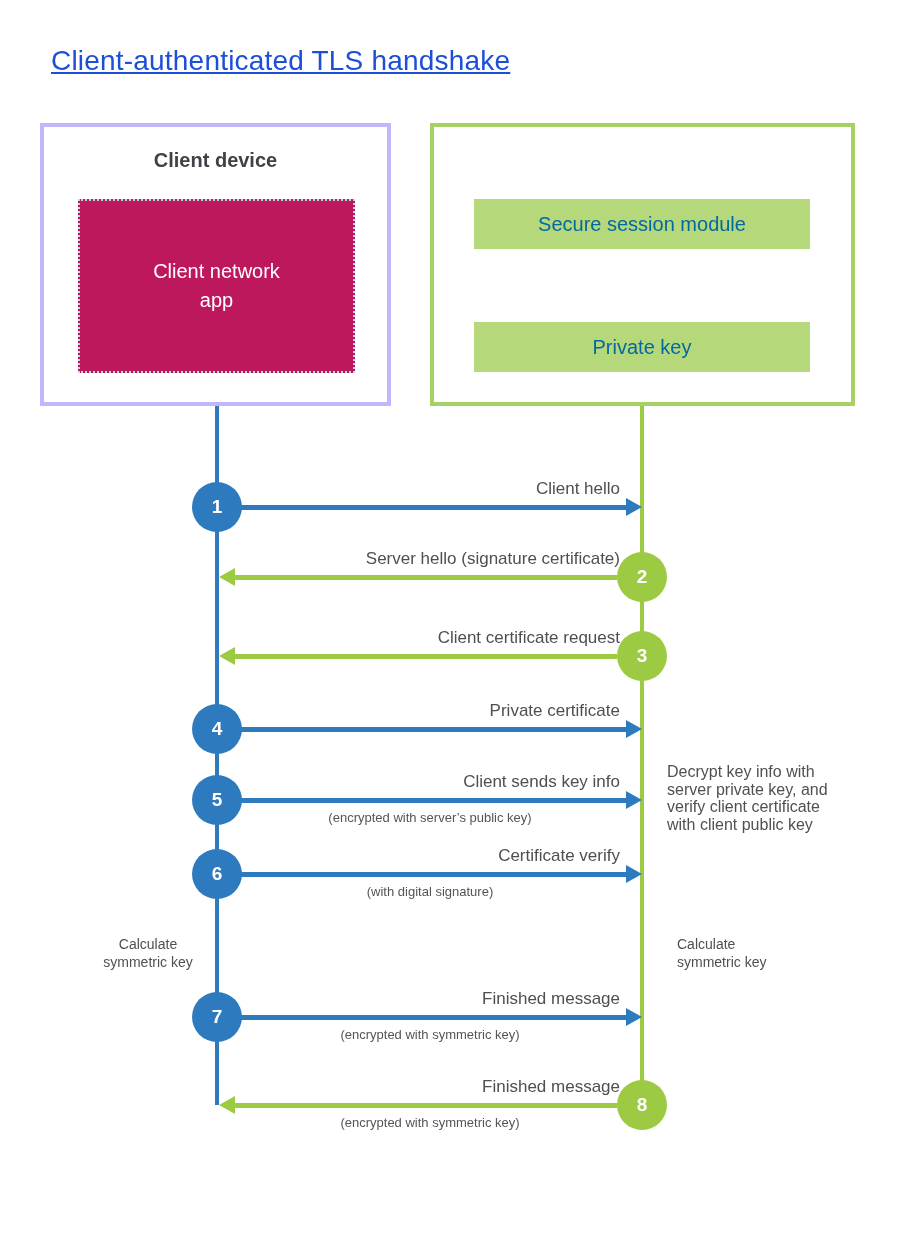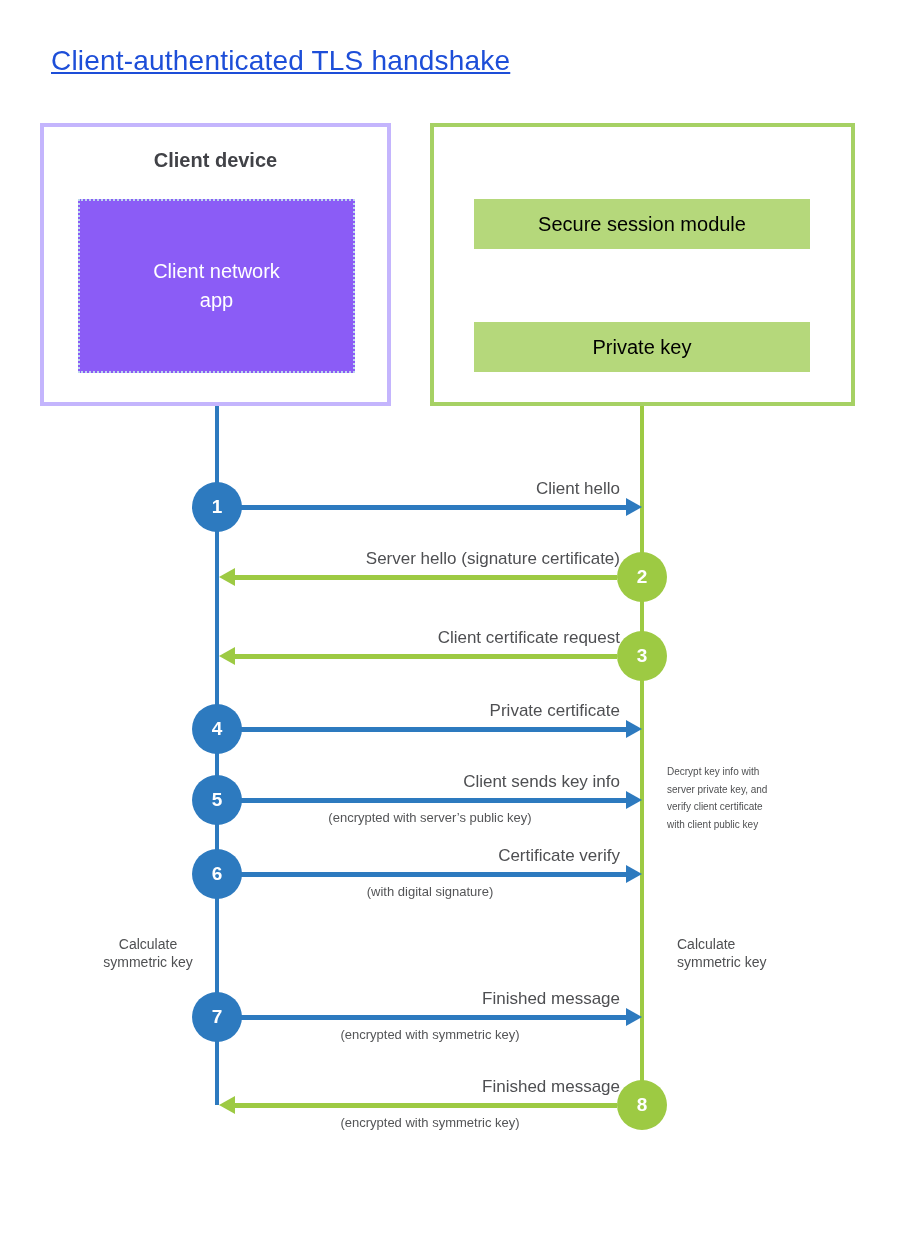--- a/index.html
+++ b/index.html
@@ -14,30 +14,30 @@
   
   .box{position:absolute;top:123px;height:283px;background:#fff;box-sizing:border-box;}
   .box.client{left:40px;width:351px;border:4px solid #c4b5fd;}
   .box.server{left:430px;width:425px;border:4px solid #a6d164;}
   .box-title{
     position:absolute;left:0;top:22px;width:100%;text-align:center;
     font-size:20px;font-weight:bold;color:#414247;
   }
   .app-box{
     position:absolute;left:34px;top:72px;width:277px;height:174px;
-    background:#8b5cf6;border:2px dotted #bdd7ee;box-sizing:border-box;
+    background:#be185d;border:2px dotted #bdd7ee;box-sizing:border-box;
     display:flex;align-items:center;justify-content:center;
   }
   .app-box span{
     color:#ffffff;font-size:20px;text-align:center;line-height:29px;white-space:pre-line;
   }
   .bar{
     position:absolute;left:40px;width:336px;height:50px;background:#b5d87b;
     display:flex;align-items:center;justify-content:center;
-    color:#000000;font-size:20px;
+    color:#0369a1;font-size:20px;
   }
   .bar.b1{top:72px}.bar.b2{top:134px}.bar.b3{top:195px}
   
   .vline{position:absolute;width:4px;}
   .vline.blue-l{left:215px;top:406px;height:699px;background:#2d7abf;}
   .vline.green-l{left:640px;top:406px;height:699px;background:#9dca43;}
   
   .row{position:absolute;left:0;width:900px;height:0;}
   .circle{
     position:absolute;top:-25px;width:50px;height:50px;border-radius:50%;
@@ -62,21 +62,21 @@
   .step-label{
     position:absolute;left:240px;width:380px;top:-28px;text-align:right;
     font-size:17px;color:#4e4f52;
   }
   .step-sub{
     position:absolute;left:240px;width:380px;top:10px;text-align:center;
     font-size:13px;color:#545557;
   }
   
   .note{position:absolute;color:#4f5052;white-space:pre-line;}
-  .note.decrypt{left:667px;top:763px;width:170px;font-size:10px;line-height:17.5px;text-align:left;}
+  .note.decrypt{left:667px;top:763px;width:170px;font-size:16px;line-height:17.5px;text-align:left;}
   .note.calc-left{left:88px;top:936px;width:120px;font-size:14px;line-height:17.5px;text-align:center;}
   .note.calc-right{left:677px;top:936px;width:130px;font-size:14px;line-height:17.5px;text-align:left;}
 </style>
 </head>
 <body>
 
 <div class="canvas">
 
   <h1 class="title">Client-authenticated TLS handshake</h1>
 

